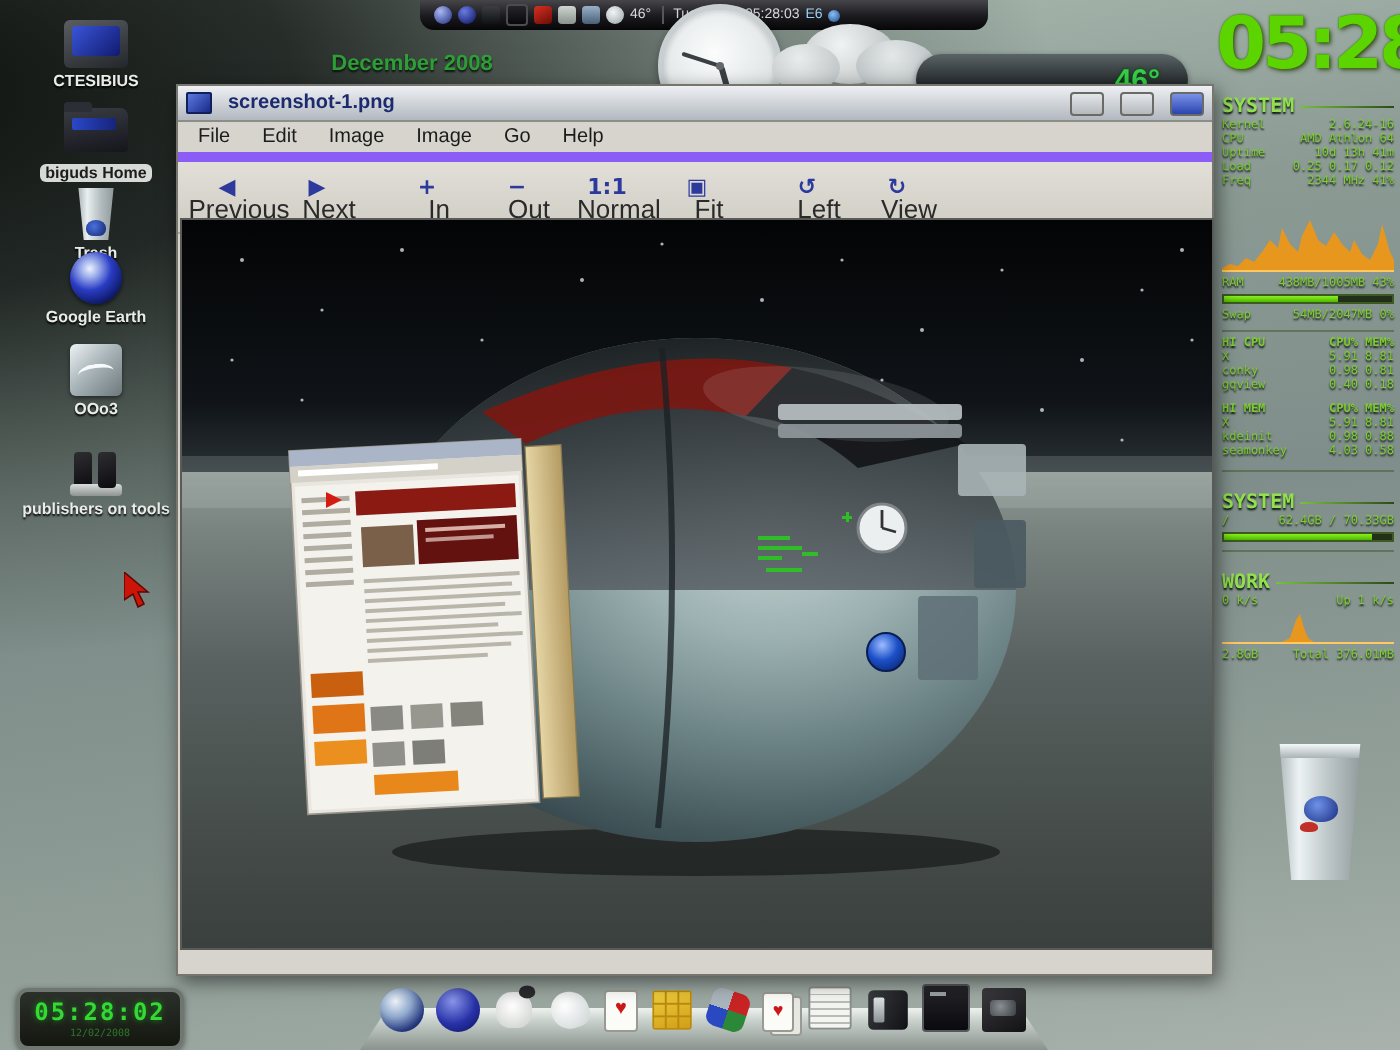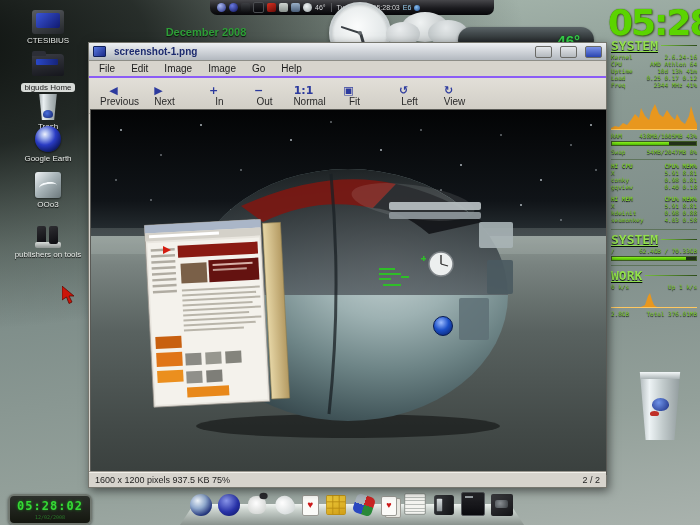--- a/index.html
+++ b/index.html
@@ -6,21 +6,21 @@
   body{
     width:700px;height:525px;position:relative;overflow:hidden;
     font-family:"Liberation Sans",sans-serif;
     background:
       radial-gradient(150% 95% at -12% 8%, rgba(4,7,5,.96) 0%, rgba(6,10,8,.8) 22%, rgba(18,24,20,.35) 42%, rgba(0,0,0,0) 58%),
       linear-gradient(172deg,#b7c6bc 0%,#a3b3aa 10%,#8b9b94 28%,#7f8e8a 52%,#93a09a 80%,#a9b2ad 100%);
   }
   .abs{position:absolute;}
 
   
-  .dicon{position:absolute;left:6px;width:84px;text-align:center;cursor:default;}
+  .dicon{position:absolute;left:6px;width:84px;text-align:center;cursor:default;font-weight:bold;}
   .dicon .art{margin:0 auto;}
   .dicon .lbl{margin-top:2px;font-size:8px;color:#e9ece9;text-shadow:0 1px 1px #000;line-height:9px;}
   .lbl.selected{background:rgba(235,238,235,.9);color:#1c1c1c;text-shadow:none;border-radius:3px;display:inline-block;padding:0 3px;}
   .monitor-art{width:32px;height:24px;background:linear-gradient(160deg,#5a5e62,#23262a);border-radius:3px;position:relative;}
   .monitor-art::after{content:"";position:absolute;left:4px;top:3px;right:4px;bottom:6px;background:linear-gradient(135deg,#3a55d8,#101a70);border-radius:2px;}
   .folder-art{width:32px;height:22px;background:linear-gradient(170deg,#3a3c44,#15161c);border-radius:2px 4px 2px 2px;position:relative;}
   .folder-art::before{content:"";position:absolute;left:0;top:-3px;width:14px;height:5px;background:#2c2e36;border-radius:2px 2px 0 0;}
   .folder-art::after{content:"";position:absolute;left:4px;top:5px;width:22px;height:6px;background:linear-gradient(90deg,#2a48c8,#16247a);border-radius:1px;}
   .trash-art{width:22px;height:26px;background:linear-gradient(90deg,#8e989a,#eaf0f2 30%,#b4bdbf 60%,#838d8f);clip-path:polygon(10% 0,90% 0,78% 100%,22% 100%);position:relative;}
   .trash-art::after{content:"";position:absolute;left:6px;bottom:2px;width:10px;height:8px;background:radial-gradient(circle at 40% 40%,#4a70e0,#14246a);border-radius:50% 50% 40% 40%;}
@@ -58,21 +58,21 @@
   .cloud::before{content:"";position:absolute;left:-16px;top:10px;width:34px;height:24px;background:radial-gradient(circle at 40% 30%,#e9eced,#b9bfc1);border-radius:50%;}
   .cloud::after{content:"";position:absolute;left:26px;top:8px;width:40px;height:26px;background:radial-gradient(circle at 45% 30%,#e4e8e9,#aeb5b7);border-radius:50%;}
 
   .calendar{left:158px;top:26px;width:96px;text-align:center;font-size:11px;font-weight:bold;color:#2f9e38;text-shadow:0 1px 1px #09140a;}
 
   .bigclock{left:608px;top:2px;font:bold 36px "DejaVu Sans",sans-serif;letter-spacing:-2px;color:#5bd400;
     text-shadow:0 0 1px #2c6a00,1px 1px 2px rgba(40,60,0,.8);}
 
   
   .conky{left:611px;top:38px;width:86px;font-family:"DejaVu Sans Mono",monospace;color:#7ecb33;}
-  .chead{display:flex;align-items:center;gap:3px;font-size:13px;font-weight:bold;color:#93e04e;margin-top:0;text-shadow:0 1px 1px #05130a;text-decoration:underline;}
+  .chead{display:flex;align-items:center;gap:3px;font-size:10px;font-weight:bold;color:#93e04e;margin-top:10px;text-shadow:0 1px 1px #05130a;}
   .chead::after{content:"";flex:1;height:1px;background:linear-gradient(90deg,#78c040,#2c4a18);}
   .crow{display:flex;justify-content:space-between;font-size:6px;line-height:7px;white-space:nowrap;text-shadow:0 1px 1px #071008;}
   .crow .v{text-align:right;}
   .gbar{height:3px;background:#22301a;border:1px solid #3c5a22;margin:2px 0;position:relative;}
   .gbar i{display:block;height:100%;background:linear-gradient(#8cf020,#4cb800);}
   .chr{height:1px;background:#46603a;margin:4px 0 2px;opacity:.6;}
   .cgraph{display:block;margin:2px 0;}
 
   
   .big-trash{left:636px;top:372px;width:48px;height:68px;
@@ -117,26 +117,26 @@
 
   
   .win{left:88px;top:42px;width:519px;height:446px;background:#d7d4cd;border:1px solid #76766e;
     box-shadow:2px 3px 9px rgba(0,0,0,.5);box-sizing:border-box;z-index:5;}
   .titlebar{height:17px;display:flex;align-items:center;gap:8px;padding:0 4px;
     background:linear-gradient(#eef0f3,#c4c9cf 70%,#b2b8bf);border-bottom:1px solid #8d8d87;}
   .title-ic{width:11px;height:9px;background:linear-gradient(135deg,#5a7ae0,#1a2a8a);border:1px solid #10205a;border-radius:1px;}
   .title-txt{flex:1;font-size:10px;font-weight:bold;color:#1c2a6e;white-space:nowrap;overflow:hidden;}
   .wbtn{width:15px;height:10px;border:1px solid #6a6a66;border-radius:2px;background:linear-gradient(#e4e7ea,#b4b9be);}
   .wbtn.close{background:linear-gradient(#7a92e8,#2a44b0);}
-  .menubar{height:15px;display:flex;align-items:flex-end;padding:0 2px;border-bottom:2px solid #8b5cf6;}
+  .menubar{height:15px;display:flex;align-items:flex-end;padding:0 2px;border-bottom:5px solid #8b5cf6;}
   .menu-item{font-size:10px;color:#1c1c1c;padding:0 8px;line-height:15px;}
   .toolbar{height:33px;display:flex;align-items:stretch;padding:1px 2px;border-bottom:1px solid #a9a69e;background:linear-gradient(#e2dfd8,#cfccc4);}
   .tbtn{width:45px;display:flex;flex-direction:column;align-items:center;justify-content:center;gap:0;border-radius:2px;}
   .tbtn .ic{font-family:"DejaVu Sans",sans-serif;font-size:11px;line-height:12px;color:#2c3a9e;font-weight:bold;}
-  .tbtn .tl{font-size:10px;color:#2a2a2a;line-height:10px;margin-left:12px;}
+  .tbtn .tl{font-size:13px;color:#2a2a2a;line-height:10px;margin-left:12px;}
   .tsep{width:10px;}
   .canvas{position:absolute;left:1px;top:66px;width:515px;height:364px;background:#0a0b0c;border:1px solid #5a5a56;box-sizing:content-box;overflow:hidden;}
   .statusbar{position:absolute;left:0;right:0;bottom:0;height:14px;display:flex;justify-content:space-between;align-items:center;
     padding:0 6px;font-size:9px;color:#1f1f1f;background:#d7d4cd;border-top:1px solid #f2f0ea;box-shadow:0 -1px 0 #9a978f;}
 
   
   .cursor{left:62px;top:286px;z-index:9;}
 </style>
 </head>
 <body>
@@ -482,24 +482,20 @@
         </g>
         <circle cx="352" cy="216" r="9.5" fill="url(#blu)" stroke="#0a1c50" stroke-width="1"></circle>
       </g>
 
       <g fill="#d41c10">
         <polygon points="72,136 80,140 72,144"></polygon>
       </g>
     </svg>
   </div>
 
-  <div class="statusbar">
-    <span>1600 x 1200 pixels  937.5 KB    75%</span>
-    <span>2 / 2</span>
-  </div>
 </div>
 
 <div class="abs shelf"></div>
 <div class="abs dock">
   <div class="dk i-sphere" title="web-browser"></div>
   <div class="dk i-ball" title="blue-ball"></div>
   <div class="dk i-mascot" title="mascot-app"></div>
   <div class="dk i-ghost" title="ghost-app"></div>
   <div class="dk i-card" title="hearts-card-game"></div>
   <div class="dk i-blocks" title="blocks-game"></div>

